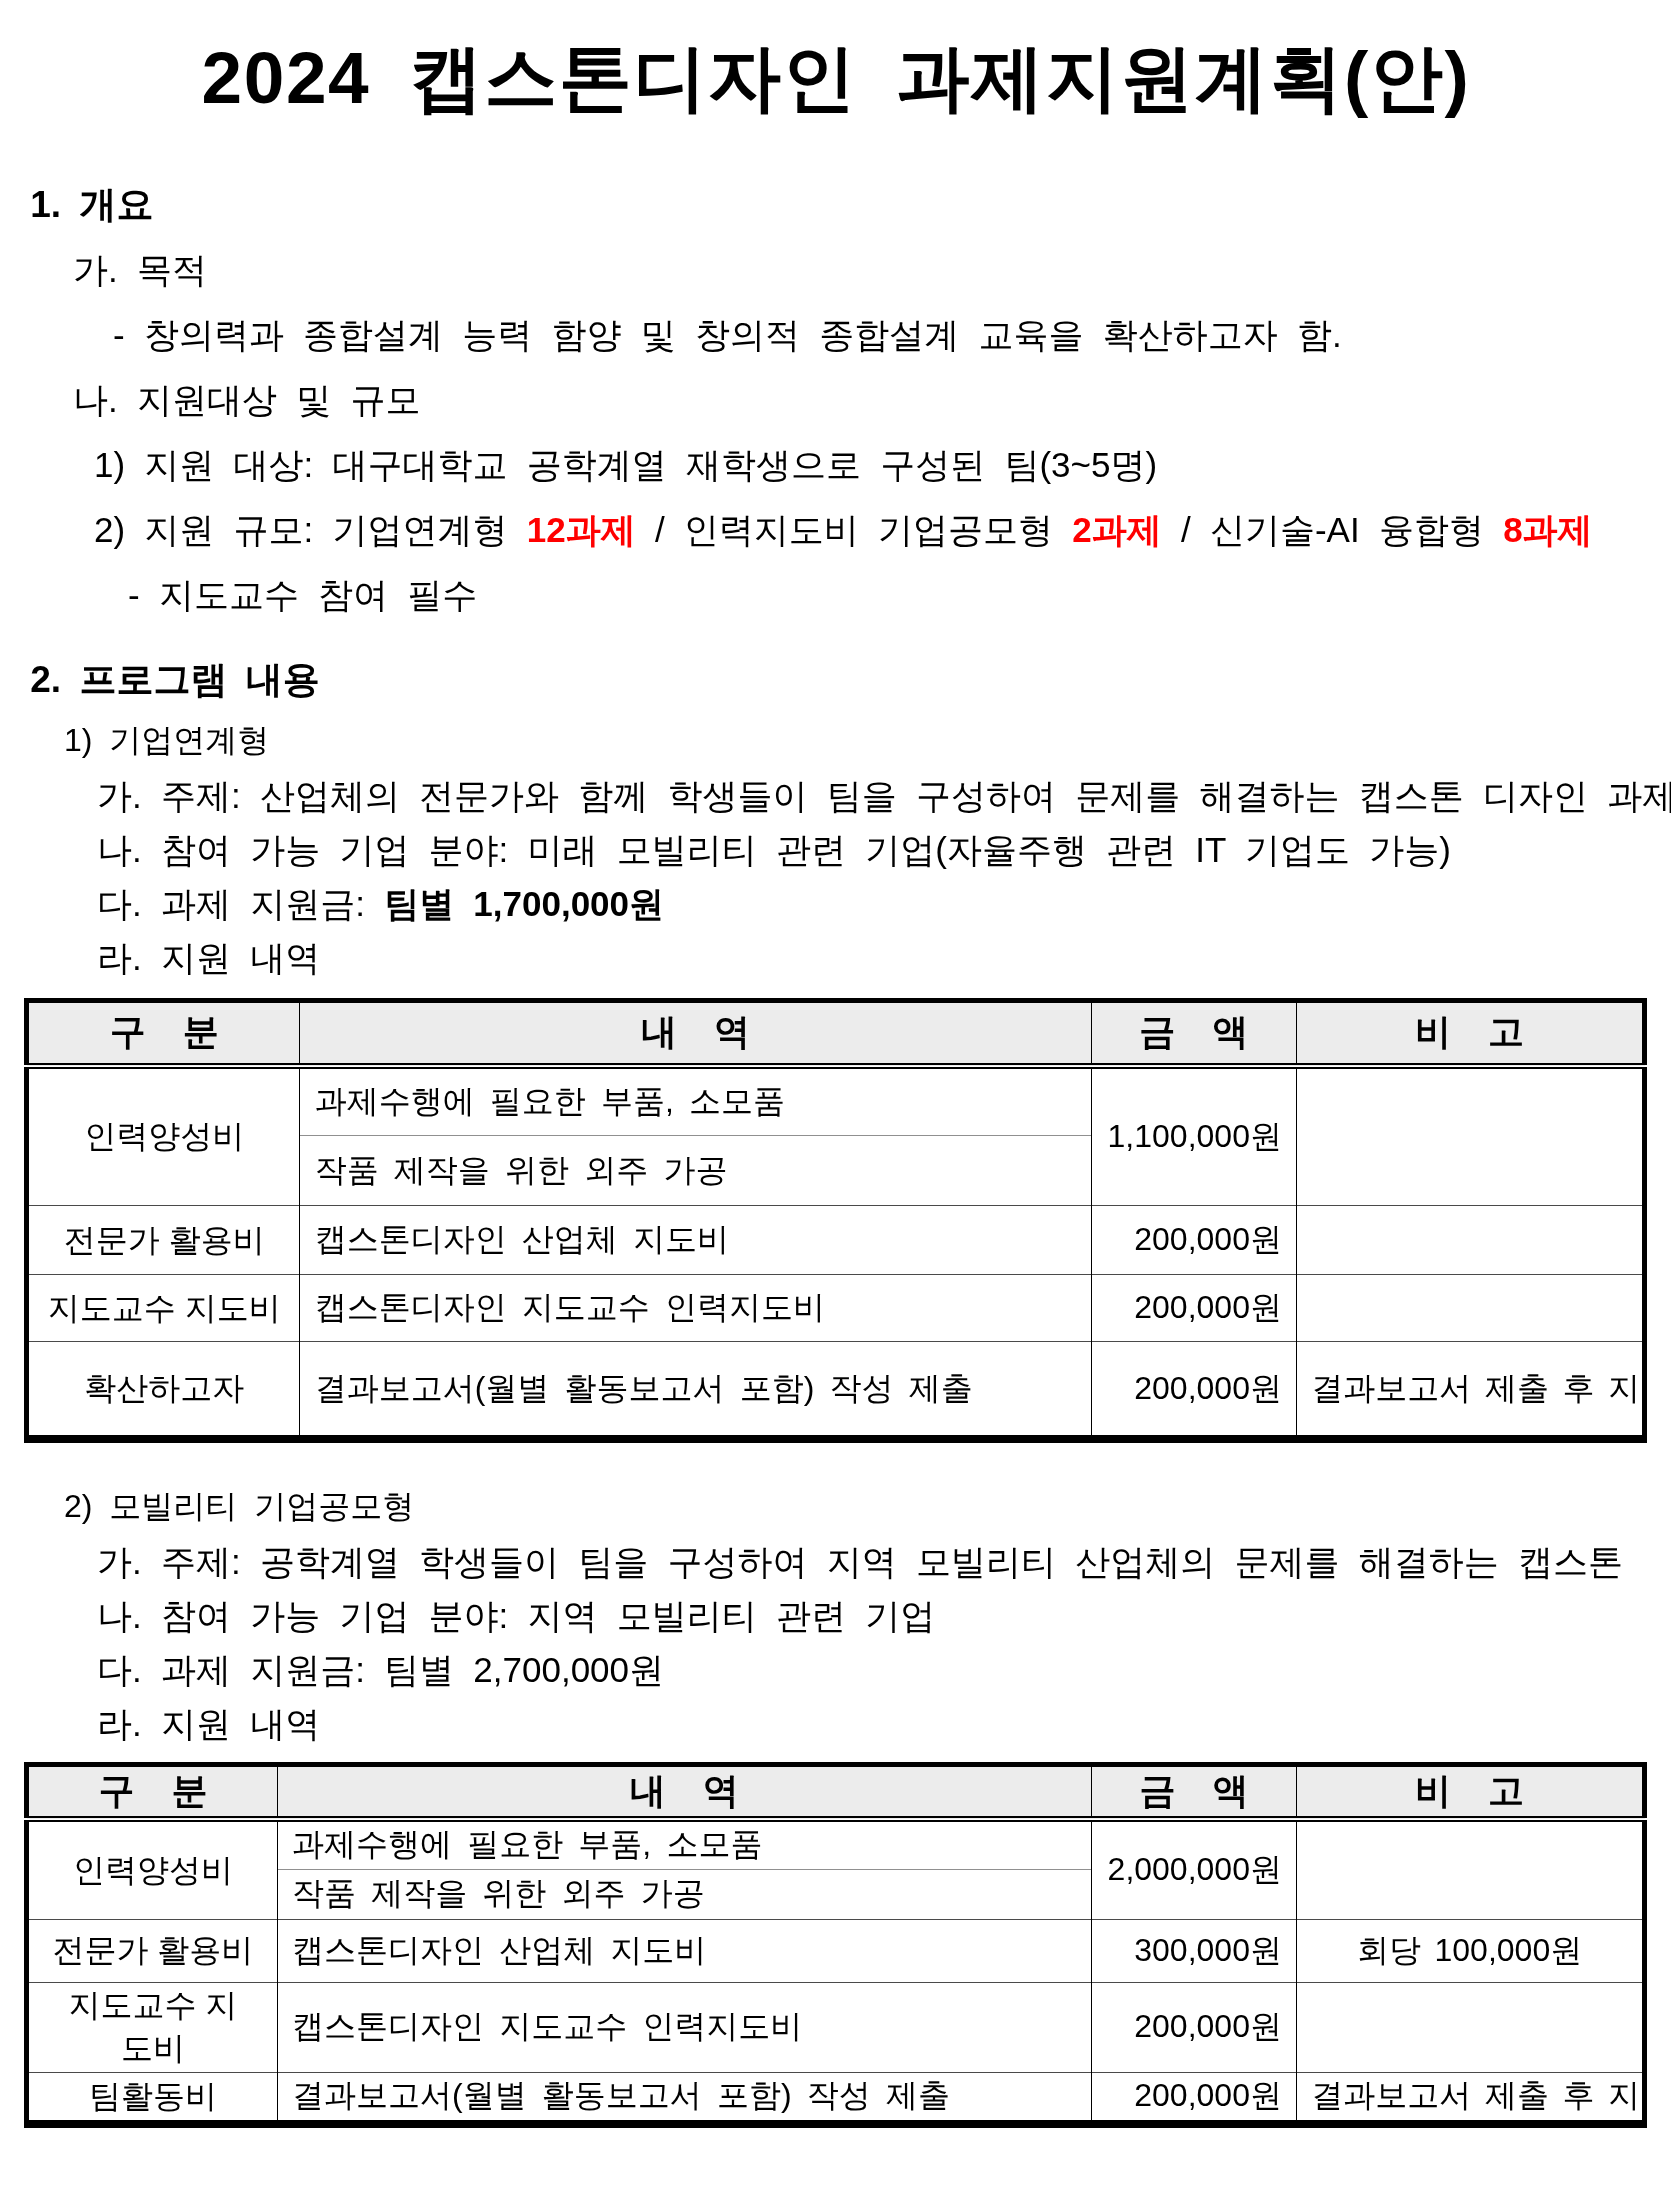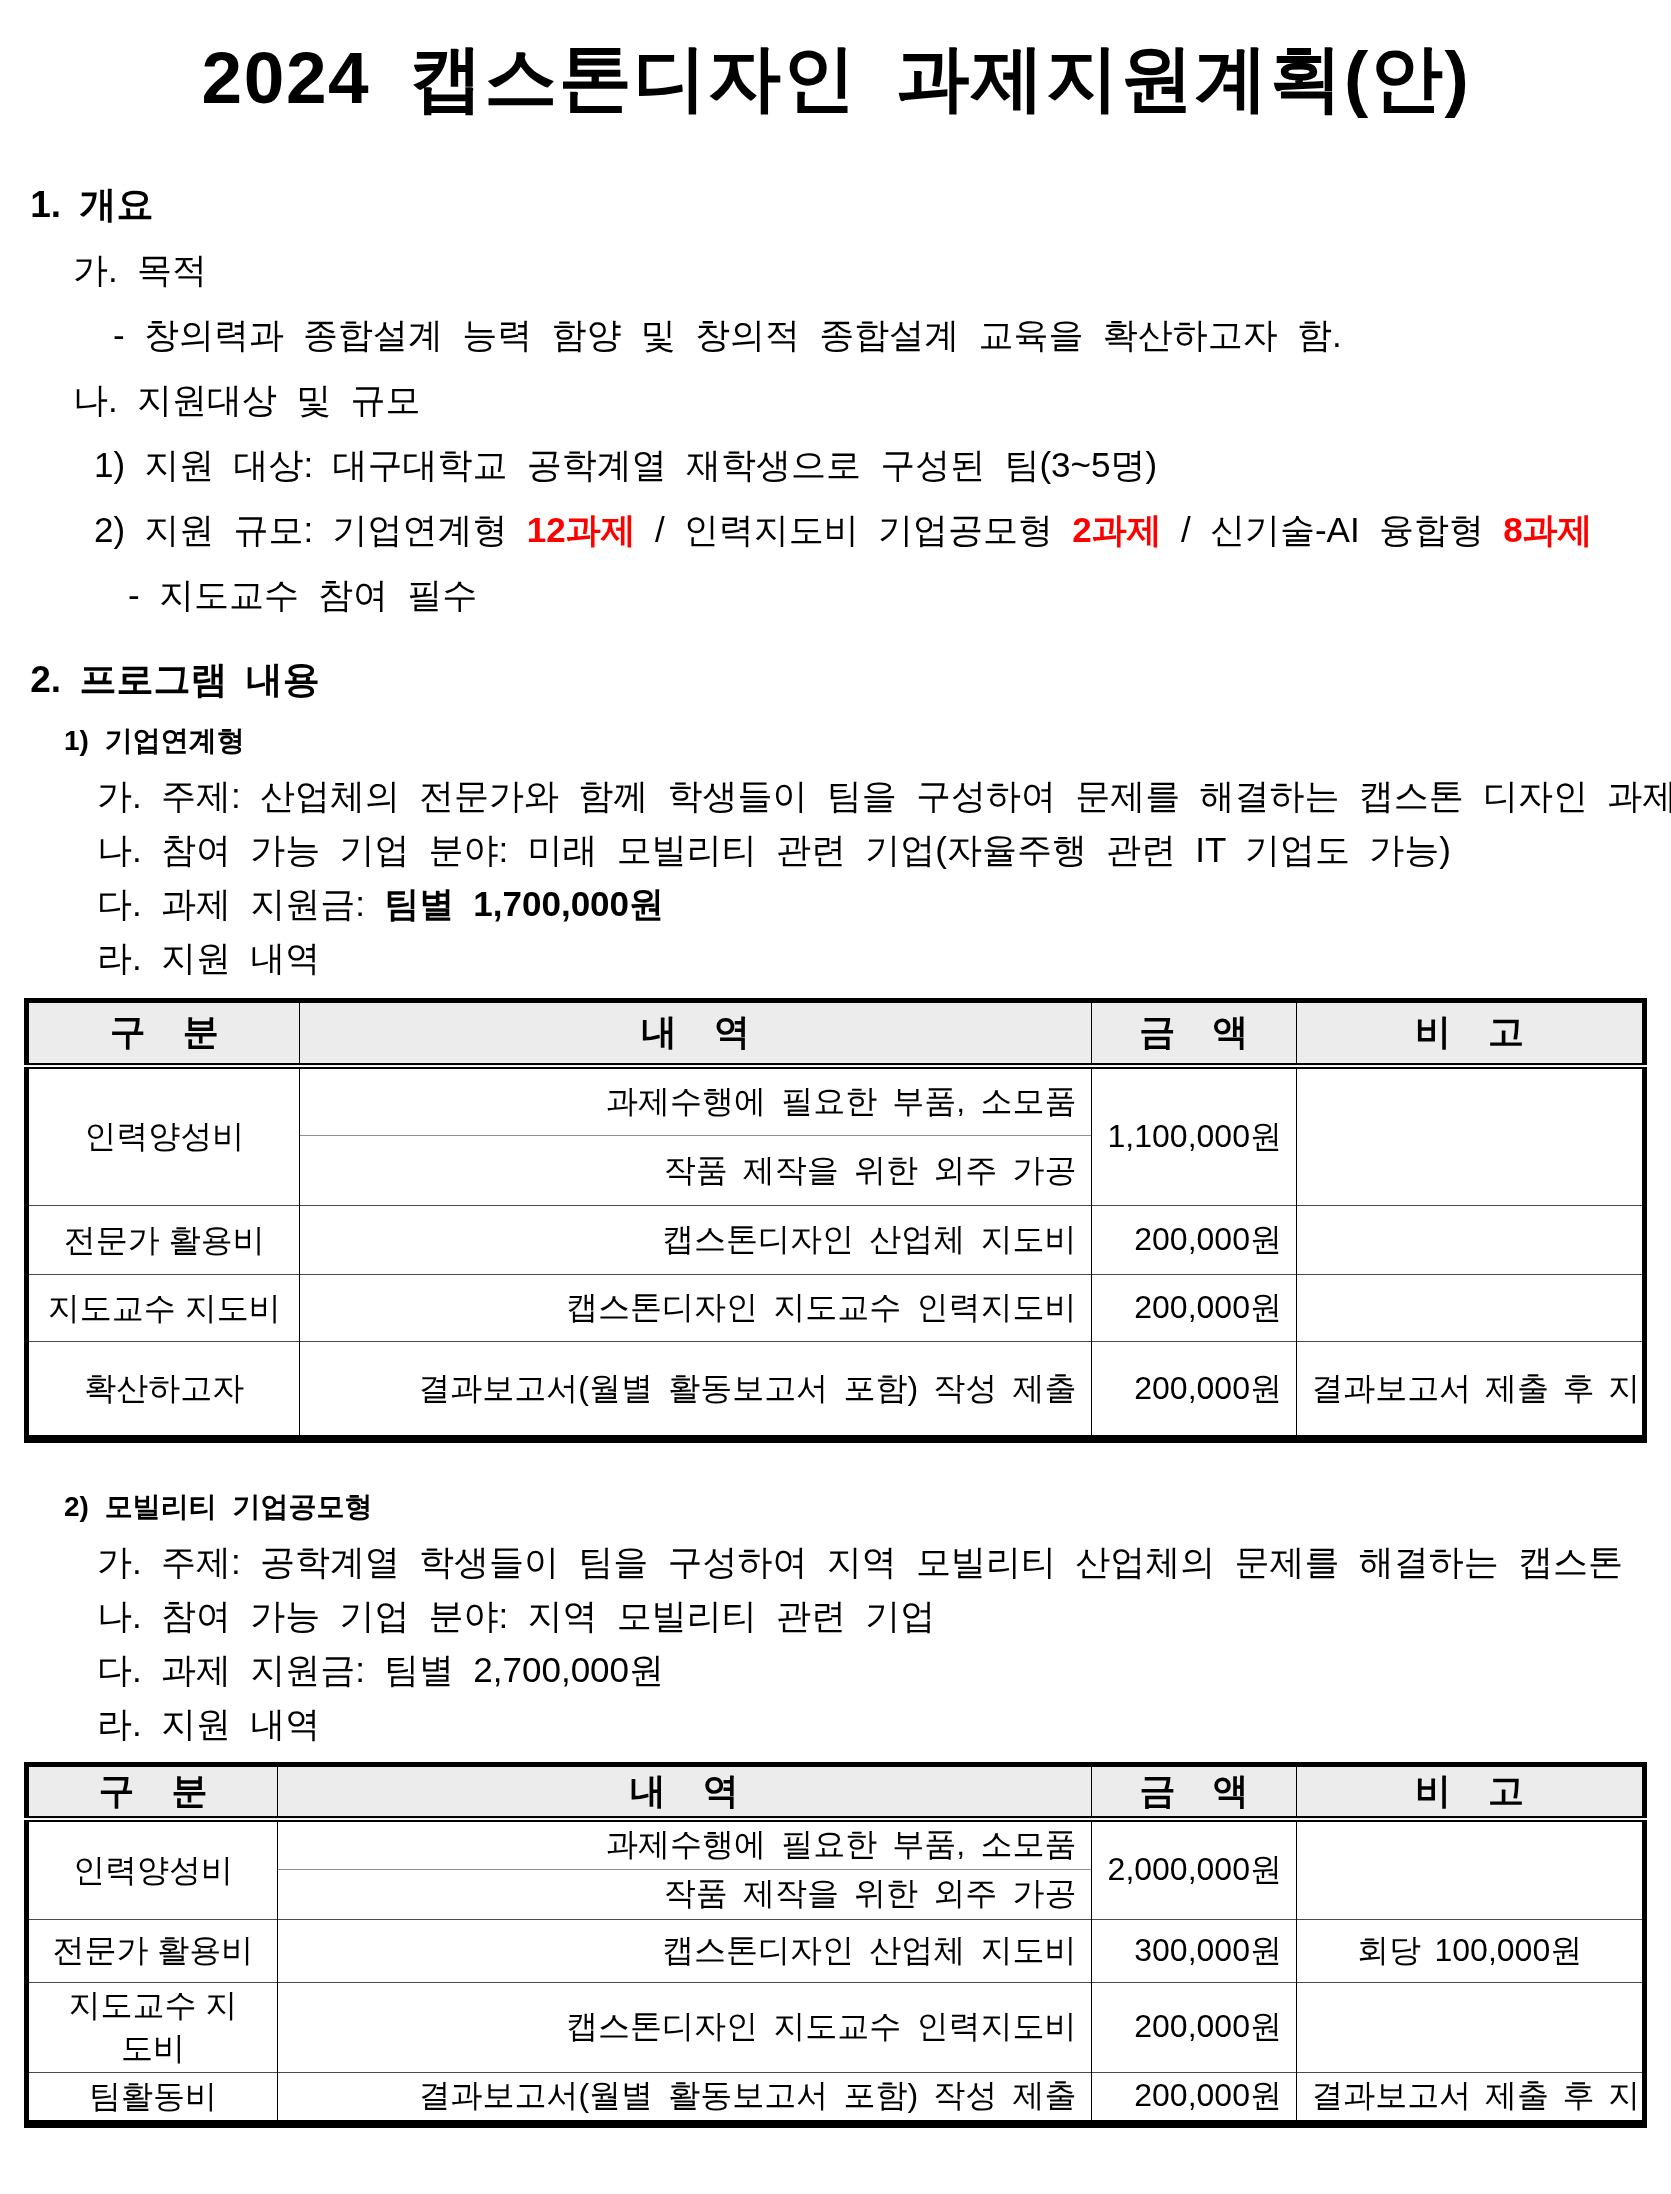--- a/index.html
+++ b/index.html
@@ -33,22 +33,22 @@
   .h-sec {
     font-size: 37px;
     font-weight: bold;
     line-height: 65px;
     word-spacing: 8px;
     padding-left: 6.3px;
   }
   .h-sec1 { margin-top: 51px; }
   .h-sec2 { margin-top: 20.6px; }
   .h-prog {
-    font-size: 28px;
-    font-weight: bold;
+    font-size: 32px;
+    font-weight: normal;
     line-height: 57px;
     word-spacing: 8px;
     padding-left: 40px;
   }
   .h-prog2 { margin-top: 35px; }
   .line {
     font-size: 35px;
     line-height: 65px;
     word-spacing: 9.5px;
     white-space: nowrap;
@@ -90,21 +90,21 @@
     overflow: hidden;
   }
   table.grant td, table.grant th {
     border-left: 1.6px solid #000000;
     border-right: 1.6px solid #000000;
   }
   table.grant tbody td { border-top: 1.6px solid #4a4a4a; }
   table.grant tbody tr.first td { border-top: none; }
   td.sub { border-top: 1.6px solid #909090 !important; }
   td.cat  { text-align: center; padding: 0 6.3px; line-height: 1.35; }
-  td.det  { text-align: right; word-spacing: 6.3px; margin-top: 48px; }
+  td.det  { text-align: left; word-spacing: 6.3px; margin-top: 48px; }
   td.amt  { text-align: right; padding-right: 19px; white-space: nowrap; }
   td.note { text-align: left; padding: 0 4.7px; white-space: nowrap; word-spacing: 4.7px; }
   td.note-center { text-align: center; white-space: nowrap; }
 
   
   .t1 th { height: 60px; }
   .t1 .r-sub { height: 70px; }
   .t1 .r-expert td { height: 68px; }
   .t1 .r-advisor td { height: 66px; }
   .t1 .r-team td { height: 93px; }

